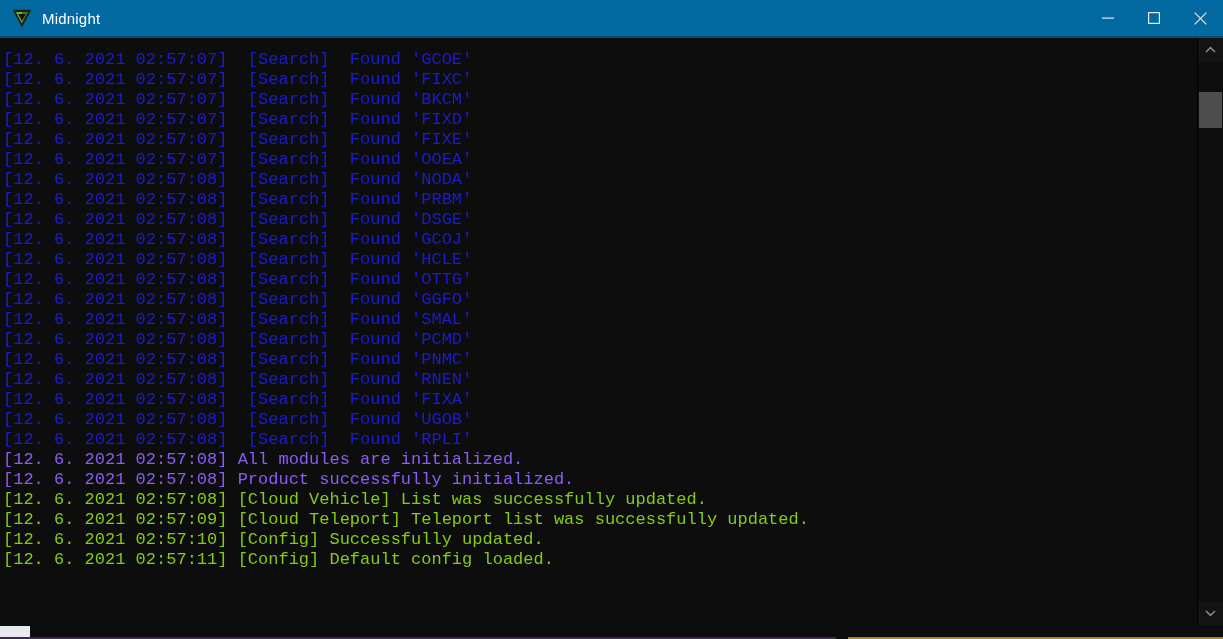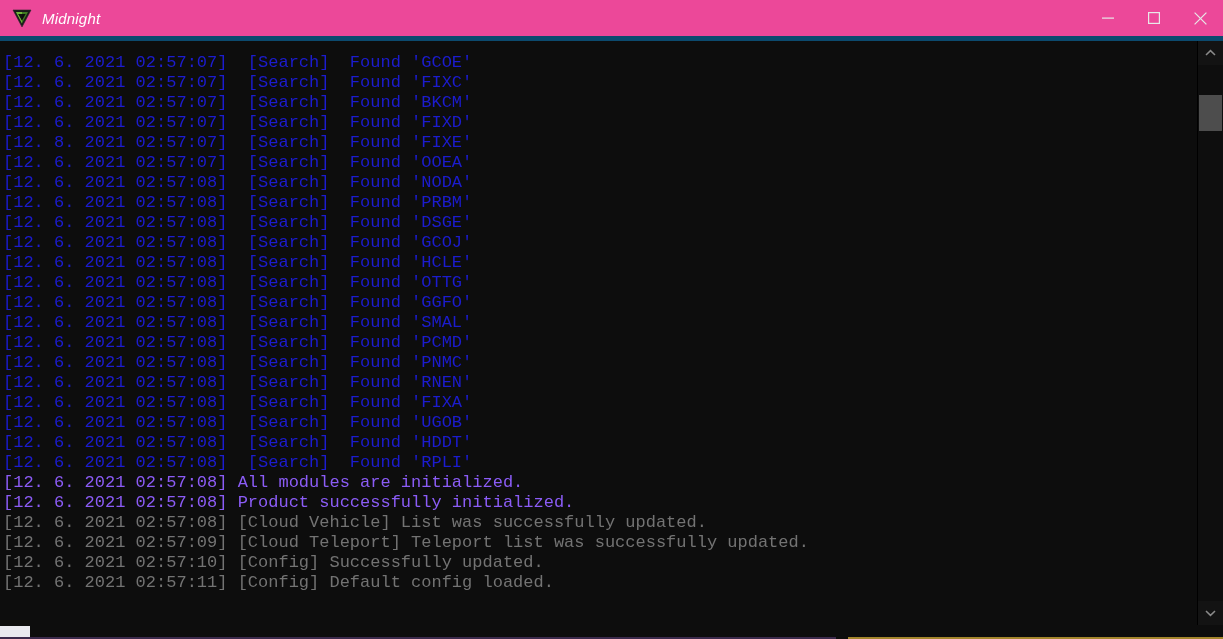--- a/index.html
+++ b/index.html
@@ -20,25 +20,24 @@
     background: #0d0d0d;
     display: flex;
     flex-direction: column;
     overflow: hidden;
   }
   
   .titlebar {
     position: relative;
     height: 36px;
     min-height: 36px;
-    background: #ec4899;
-    display: flex;
-    align-items: center;
-    border-bottom: 5px solid #0c4a6e;
-    font-style: italic;
+    background: #0369a1;
+    display: flex;
+    align-items: center;
+    border-bottom: 2px solid #0c4a6e;
   }
   .title-left {
     display: flex;
     align-items: center;
     padding-left: 12px;
     gap: 10px;
   }
   .app-icon {
     width: 20px;
     height: 20px;
@@ -94,21 +93,21 @@
   .log-line {
     font-family: "Liberation Mono", "DejaVu Sans Mono", monospace;
     font-size: 17px;
     line-height: 20px;
     height: 20px;
     white-space: pre;
     letter-spacing: 0px;
   }
   .c-blue  { color: #1c1ccf; }
   .c-green { color: #8b5cf6; }
-  .c-white { color: #737373; }
+  .c-white { color: #84cc16; }
   
   .vscroll {
     width: 25px;
     min-width: 25px;
     background: #131313;
     position: relative;
     display: flex;
     flex-direction: column;
     align-items: center;
     border-left: 1px solid #000000;
@@ -233,36 +232,35 @@
   </div>
 
   <div class="body-area">
 
     <div class="log-wrap">
       <div class="log" id="log-container">
           <div class="log-line c-blue">[12. 6. 2021 02:57:07]  [Search]  Found 'GCOE'</div>
           <div class="log-line c-blue">[12. 6. 2021 02:57:07]  [Search]  Found 'FIXC'</div>
           <div class="log-line c-blue">[12. 6. 2021 02:57:07]  [Search]  Found 'BKCM'</div>
           <div class="log-line c-blue">[12. 6. 2021 02:57:07]  [Search]  Found 'FIXD'</div>
-          <div class="log-line c-blue">[12. 8. 2021 02:57:07]  [Search]  Found 'FIXE'</div>
+          <div class="log-line c-blue">[12. 6. 2021 02:57:07]  [Search]  Found 'FIXE'</div>
           <div class="log-line c-blue">[12. 6. 2021 02:57:07]  [Search]  Found 'OOEA'</div>
           <div class="log-line c-blue">[12. 6. 2021 02:57:08]  [Search]  Found 'NODA'</div>
           <div class="log-line c-blue">[12. 6. 2021 02:57:08]  [Search]  Found 'PRBM'</div>
           <div class="log-line c-blue">[12. 6. 2021 02:57:08]  [Search]  Found 'DSGE'</div>
           <div class="log-line c-blue">[12. 6. 2021 02:57:08]  [Search]  Found 'GCOJ'</div>
           <div class="log-line c-blue">[12. 6. 2021 02:57:08]  [Search]  Found 'HCLE'</div>
           <div class="log-line c-blue">[12. 6. 2021 02:57:08]  [Search]  Found 'OTTG'</div>
           <div class="log-line c-blue">[12. 6. 2021 02:57:08]  [Search]  Found 'GGFO'</div>
           <div class="log-line c-blue">[12. 6. 2021 02:57:08]  [Search]  Found 'SMAL'</div>
           <div class="log-line c-blue">[12. 6. 2021 02:57:08]  [Search]  Found 'PCMD'</div>
           <div class="log-line c-blue">[12. 6. 2021 02:57:08]  [Search]  Found 'PNMC'</div>
           <div class="log-line c-blue">[12. 6. 2021 02:57:08]  [Search]  Found 'RNEN'</div>
           <div class="log-line c-blue">[12. 6. 2021 02:57:08]  [Search]  Found 'FIXA'</div>
           <div class="log-line c-blue">[12. 6. 2021 02:57:08]  [Search]  Found 'UGOB'</div>
-          <div class="log-line c-blue">[12. 6. 2021 02:57:08]  [Search]  Found 'HDDT'</div>
           <div class="log-line c-blue">[12. 6. 2021 02:57:08]  [Search]  Found 'RPLI'</div>
           <div class="log-line c-green">[12. 6. 2021 02:57:08] All modules are initialized.</div>
           <div class="log-line c-green">[12. 6. 2021 02:57:08] Product successfully initialized.</div>
           <div class="log-line c-white">[12. 6. 2021 02:57:08] [Cloud Vehicle] List was successfully updated.</div>
           <div class="log-line c-white">[12. 6. 2021 02:57:09] [Cloud Teleport] Teleport list was successfully updated.</div>
           <div class="log-line c-white">[12. 6. 2021 02:57:10] [Config] Successfully updated.</div>
           <div class="log-line c-white">[12. 6. 2021 02:57:11] [Config] Default config loaded.</div>
         </div>
     </div>
 

